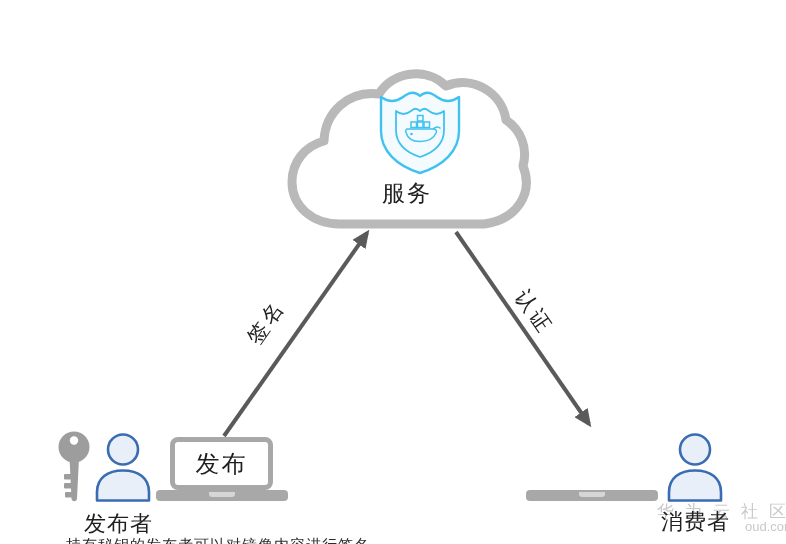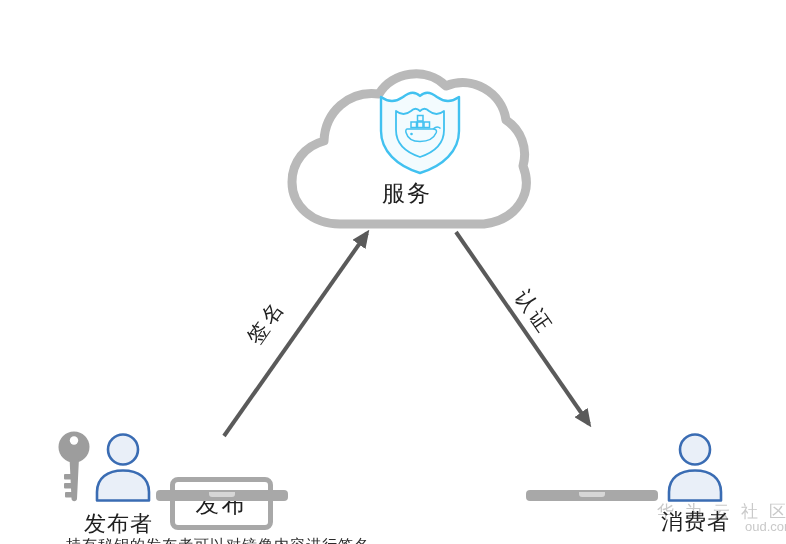--- a/index.html
+++ b/index.html
@@ -15,21 +15,21 @@
   }
   .arrow-label{
     font-size:21px;letter-spacing:3px;color:#222;
   }
   .arrow-label.sign{left:266px;top:322px;transform:translate(-50%,-50%) rotate(-55deg);}
   .arrow-label.auth{left:534px;top:312px;transform:translate(-50%,-50%) rotate(55deg);}
   .laptop-screen{
     background:#fff;border:5px solid #a8a8a8;border-radius:8px;
     width:103px;height:53px;box-sizing:border-box;
     display:flex;align-items:center;justify-content:center;
-    font-size:24px;letter-spacing:2px;margin-top:40px;
+    font-size:24px;letter-spacing:2px;
   }
   .laptop-screen.pub{left:170px;top:437px;}
   .laptop-screen.con{left:540px;top:437px;}
   .laptop-base{
     background:#a8a8a8;border-radius:4px;width:132px;height:11px;
   }
   .laptop-base.pub{left:156px;top:490px;}
   .laptop-base.con{left:526px;top:490px;}
   .laptop-notch{
     position:absolute;left:50%;top:2px;transform:translateX(-50%);

